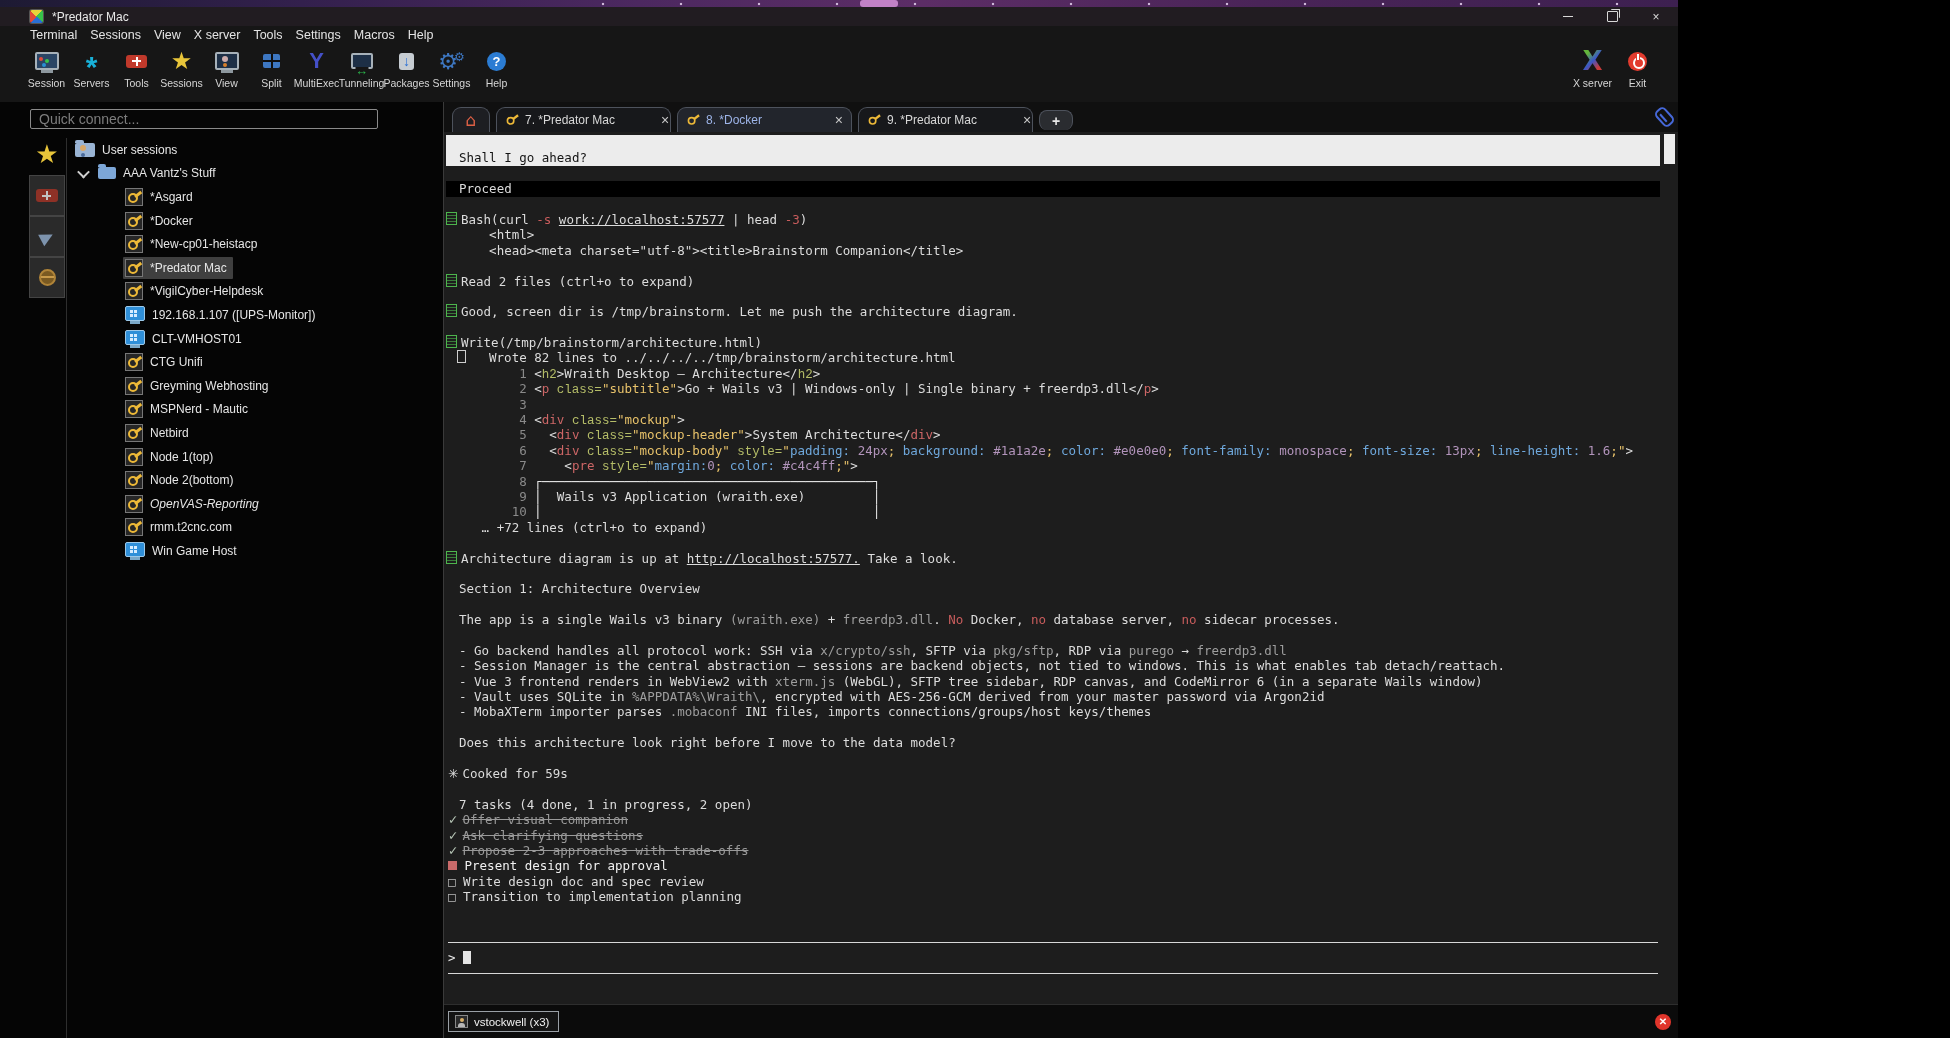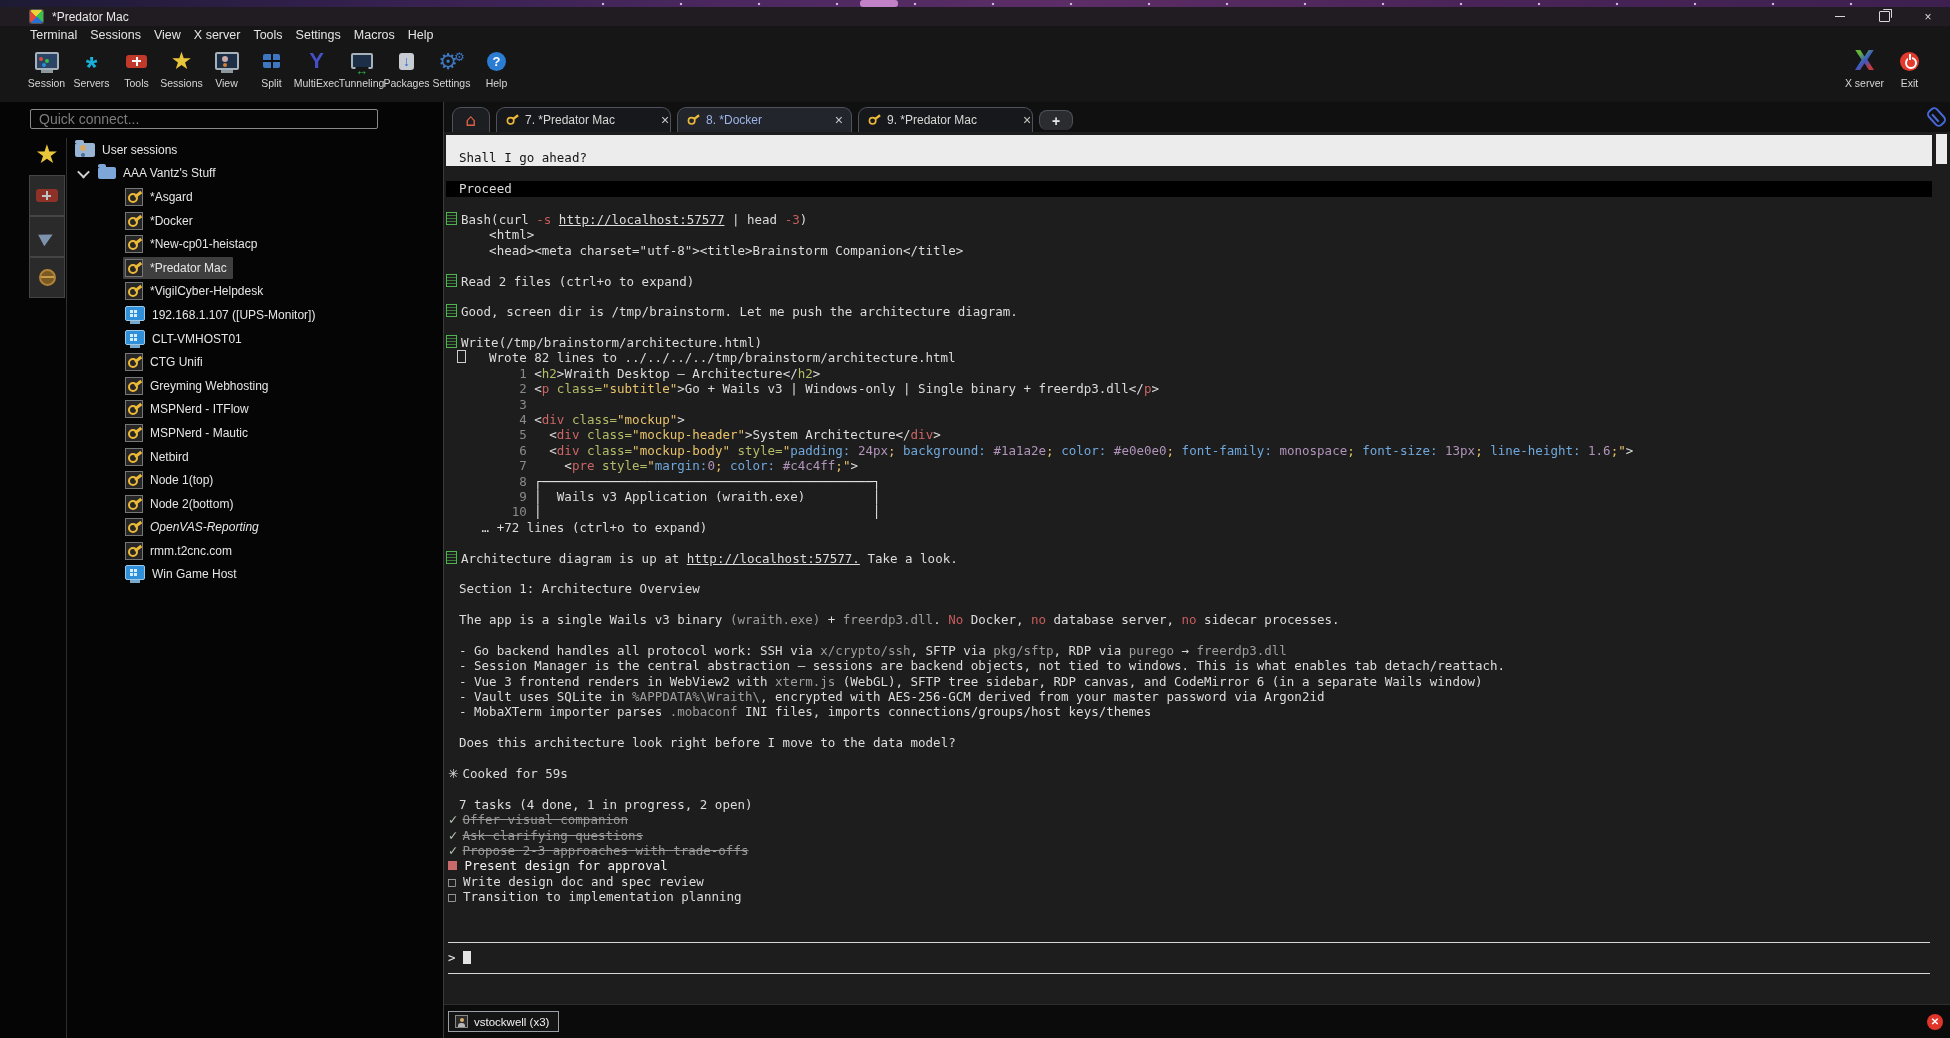--- a/index.html
+++ b/index.html
@@ -1,16 +1,16 @@
 <!DOCTYPE html>
 <html><head>
 <meta charset="utf-8">
 <style>
   html,body{margin:0;padding:0;background:#000;}
-  .screen{position:relative;width:1950px;height:1038px;overflow:hidden;background:#0369a1;
+  .screen{position:relative;width:1678px;height:1038px;overflow:hidden;background:#0369a1;
     font-family:"Liberation Sans",sans-serif;-webkit-font-smoothing:antialiased;}
   
   .top-strip{position:absolute;left:0;top:0;width:100%;height:7px;
     background:linear-gradient(90deg,#1d1a33 0%,#33204d 18%,#4c2860 38%,#5c2d66 55%,#4a2458 75%,#3d2050 100%);}
   .top-strip .dots{position:absolute;left:600px;top:2px;width:1300px;height:4px;
     background-image:radial-gradient(circle at 3px 2px,#cdb6d8 1.3px,transparent 1.6px);
     background-size:78px 4px;background-repeat:repeat-x;}
   .top-strip .hl{position:absolute;left:860px;top:0;width:38px;height:7px;background:#d591d8;border-radius:3px;opacity:.85;}
   
   .titlebar{position:absolute;left:0;top:7px;width:100%;height:19px;background:#211c21;display:flex;align-items:center;}
@@ -107,21 +107,21 @@
     font-family:"DejaVu Sans Mono",monospace;font-size:12.5px;color:#dcdcdc;}
   .tline.selbg{background:#ececec;}
   .tline.invbg{background:#000;}
   .s-selt{color:#141414;}
   .s-d{color:#dcdcdc;} .s-bright{color:#f0f0f0;}
   .s-dim{color:#9e9e9e;}
   .s-red{color:#c75c5c;}
   .s-lnk{color:#dcdcdc;text-decoration:underline;}
   .s-num{color:#8a8a8a;}
   .s-tag{color:#cc6666;}
-  .s-attr{color:#b5bd68;}
+  .s-attr{color:#b5bd68;font-family:Liberation Mono, monospace;}
   .s-str{color:#e8c26a;}
   .s-prop{color:#6fa8dc;}
   .s-val{color:#b294bb;}
   .s-box{color:#e8e8e8;}
   .s-strike{color:#9a9a9a;text-decoration:line-through;}
   .s-chk{color:#b5c4b5;margin-left:-11px;font-family:"DejaVu Sans",monospace;}
   .s-open{color:#b8b8b8;margin-left:-11px;}
   .s-ast{color:#e0e0e0;margin-left:-11px;font-family:"DejaVu Sans",monospace;}
   .s-gt{color:#e8e8e8;margin-left:-11px;}
   .s-mark{display:inline-block;width:9px;height:11px;border:1px solid #4db54d;margin-left:-13px;margin-right:4px;vertical-align:-1px;
@@ -343,26 +343,20 @@
         </div>
         <div class="trow" style="padding-left: 54px;">
           <span class="rowbox">
             <span class="keybox"></span>
             <span>Greyming Webhosting</span>
           </span>
         </div>
         <div class="trow" style="padding-left: 54px;">
           <span class="rowbox">
             <span class="keybox"></span>
-            <span>MSPNerd - ITFlow</span>
-          </span>
-        </div>
-        <div class="trow" style="padding-left: 54px;">
-          <span class="rowbox">
-            <span class="keybox"></span>
             <span>MSPNerd - Mautic</span>
           </span>
         </div>
         <div class="trow" style="padding-left: 54px;">
           <span class="rowbox">
             <span class="keybox"></span>
             <span>Netbird</span>
           </span>
         </div>
         <div class="trow" style="padding-left: 54px;">
@@ -422,21 +416,21 @@
       </div>
     <div class="clip"></div>
 
     <div class="terminal" id="terminal">
       <div class="scrollthumb"></div>
     <div class="tline selbg"></div>
         <div class="tline selbg"><span class="s-selt">Shall I go ahead?</span></div>
         <div class="tline"></div>
         <div class="tline invbg"><span class="s-d">Proceed</span></div>
         <div class="tline"></div>
-        <div class="tline"><span class="s-mark"></span><span class="s-d">Bash(curl </span><span class="s-red">-s</span><span class="s-d"> </span><span class="s-lnk">http://localhost:57577</span><span class="s-d"> | head </span><span class="s-red">-3</span><span class="s-d">)</span></div>
+        <div class="tline"><span class="s-mark"></span><span class="s-d">Bash(curl </span><span class="s-red">-s</span><span class="s-d"> </span><span class="s-lnk">work://localhost:57577</span><span class="s-d"> | head </span><span class="s-red">-3</span><span class="s-d">)</span></div>
         <div class="tline"><span class="s-d">    &lt;html&gt;</span></div>
         <div class="tline"><span class="s-d">    &lt;head&gt;&lt;meta charset="utf-8"&gt;&lt;title&gt;Brainstorm Companion&lt;/title&gt;</span></div>
         <div class="tline"></div>
         <div class="tline"><span class="s-mark"></span><span class="s-d">Read 2 files (ctrl+o to expand)</span></div>
         <div class="tline"></div>
         <div class="tline"><span class="s-mark"></span><span class="s-d">Good, screen dir is /tmp/brainstorm. Let me push the architecture diagram.</span></div>
         <div class="tline"></div>
         <div class="tline"><span class="s-mark"></span><span class="s-d">Write(/tmp/brainstorm/architecture.html)</span></div>
         <div class="tline"><span class="s-mgw"></span><span class="s-d">  Wrote 82 lines to ../../../../tmp/brainstorm/architecture.html</span></div>
         <div class="tline"><span class="s-num">        1 </span><span class="s-d">&lt;</span><span class="s-attr">h2</span><span class="s-d">&gt;Wraith Desktop — Architecture&lt;/</span><span class="s-attr">h2</span><span class="s-d">&gt;</span></div>

